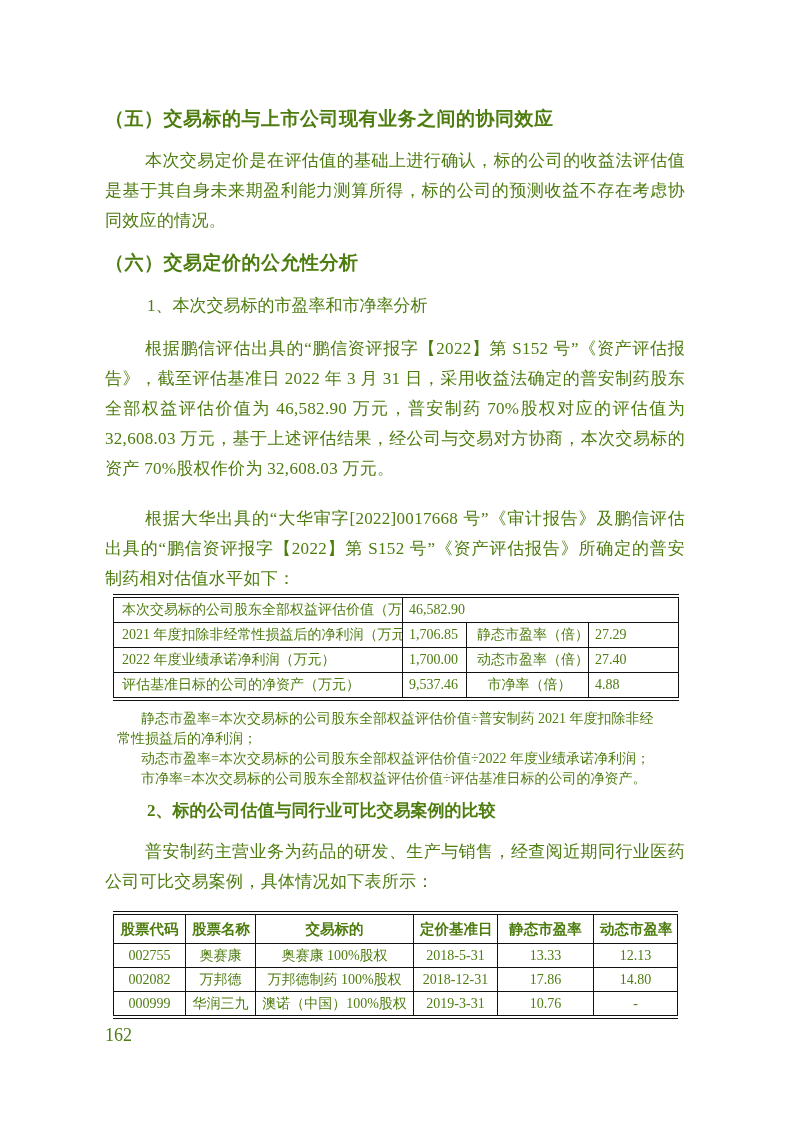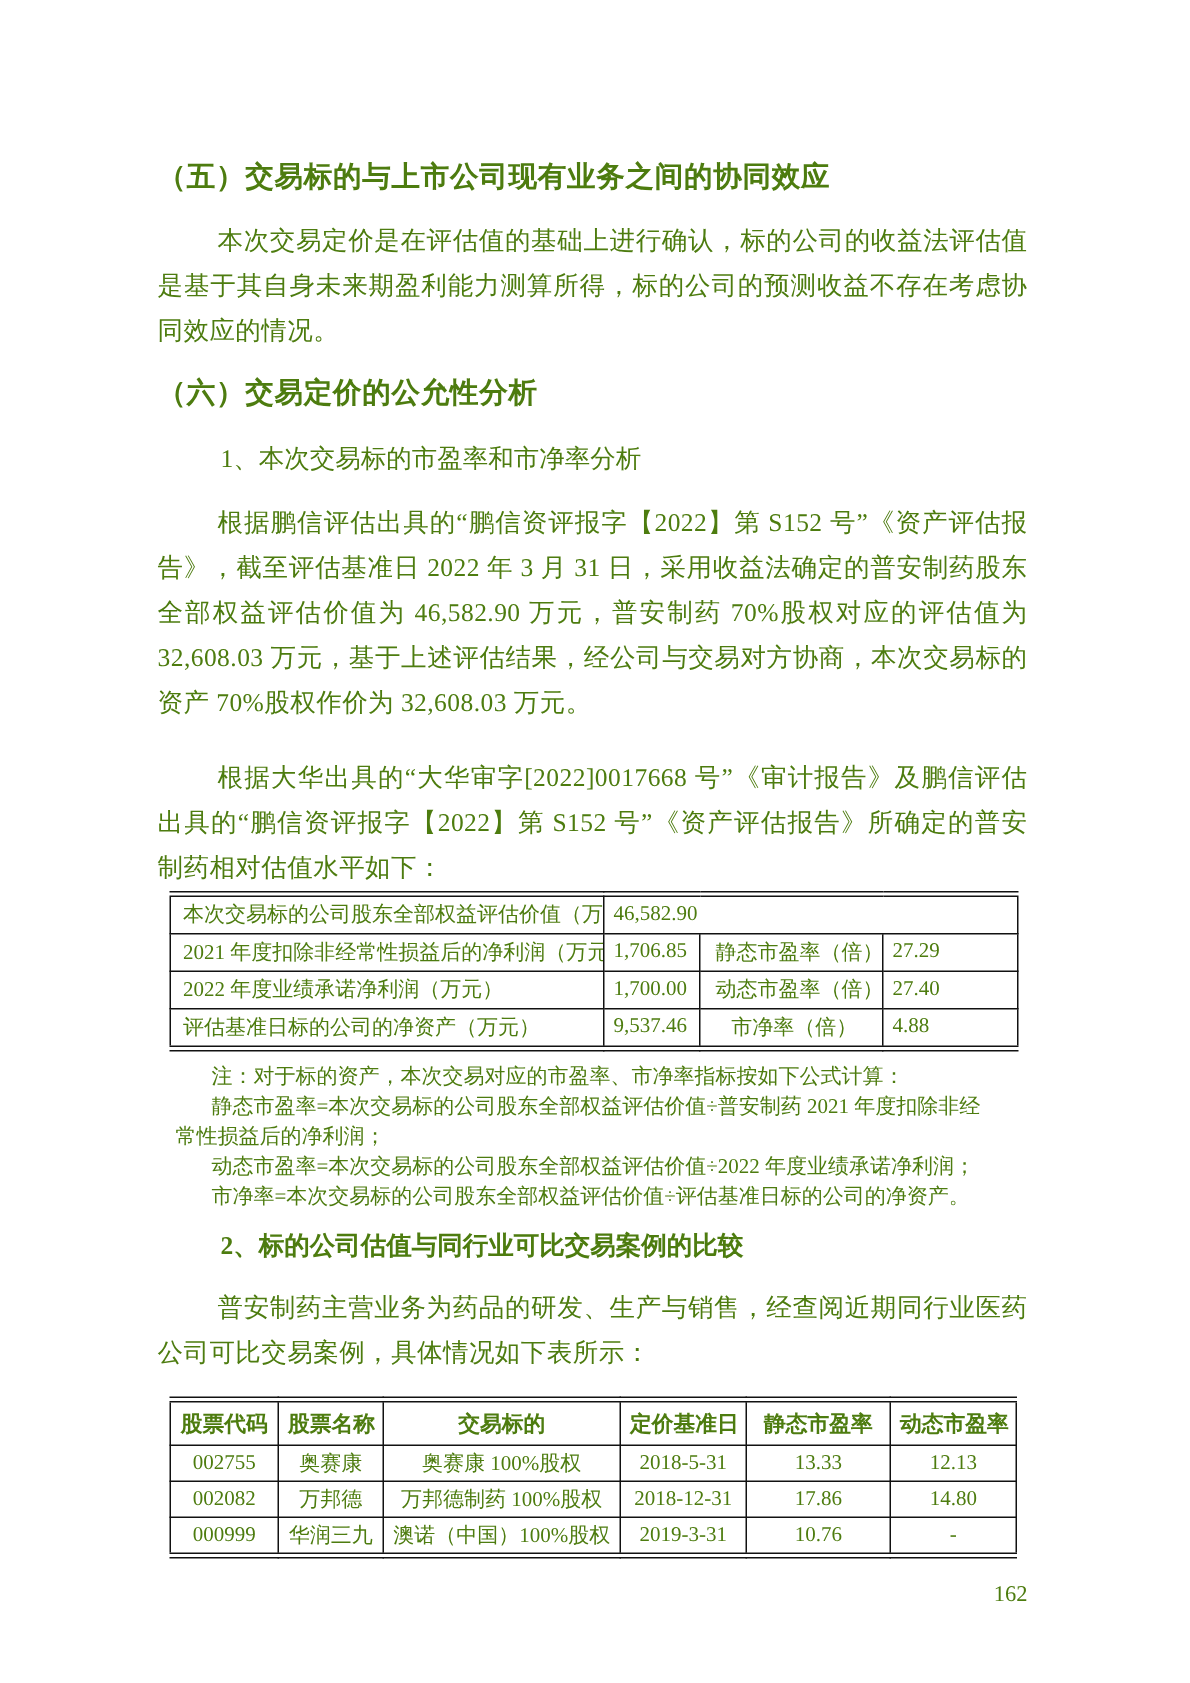--- a/index.html
+++ b/index.html
@@ -73,23 +73,23 @@
   .notes {
     margin: 8px 0 0 12px;
     font-size: 14px;
     line-height: 20px;
     width: 568px;
     text-align: justify;
   }
   .nline { text-indent: 24px; }
   .nline.noind { text-indent: 0; }
   .pagenum {
-    margin-top: 16px;
-    text-align: right;
-    font-size: 15px;
+    margin-top: 6px;
+    text-align: left;
+    font-size: 18px;
   }
 </style>
 </head>
 <body>
 
 <div class="page">
 
   <h2 class="hd">（五）交易标的与上市公司现有业务之间的协同效应</h2>
   <p class="body ind">本次交易定价是在评估值的基础上进行确认，标的公司的收益法评估值是基于其自身未来期盈利能力测算所得，标的公司的预测收益不存在考虑协同效应的情况。</p>
 
@@ -125,21 +125,20 @@
     <tr>
       <td class="lbl">评估基准日标的公司的净资产（万元）</td>
       <td class="num">9,537.46</td>
       <td class="met">市净率（倍）</td>
       <td class="ctr">4.88</td>
     </tr>
   </tbody>
     </table>
 
   <div class="notes">
-    <div class="nline">注：对于标的资产，本次交易对应的市盈率、市净率指标按如下公式计算：</div>
     <div class="nline">静态市盈率=本次交易标的公司股东全部权益评估价值÷普安制药 2021 年度扣除非经</div>
     <div class="nline noind">常性损益后的净利润；</div>
     <div class="nline">动态市盈率=本次交易标的公司股东全部权益评估价值÷2022 年度业绩承诺净利润；</div>
     <div class="nline">市净率=本次交易标的公司股东全部权益评估价值÷评估基准日标的公司的净资产。</div>
   </div>
 
   <div class="sub sub2">2、标的公司估值与同行业可比交易案例的比较</div>
   <p class="body ind p4">普安制药主营业务为药品的研发、生产与销售，经查阅近期同行业医药公司可比交易案例，具体情况如下表所示：</p>
 
   <table class="tbl t2">

